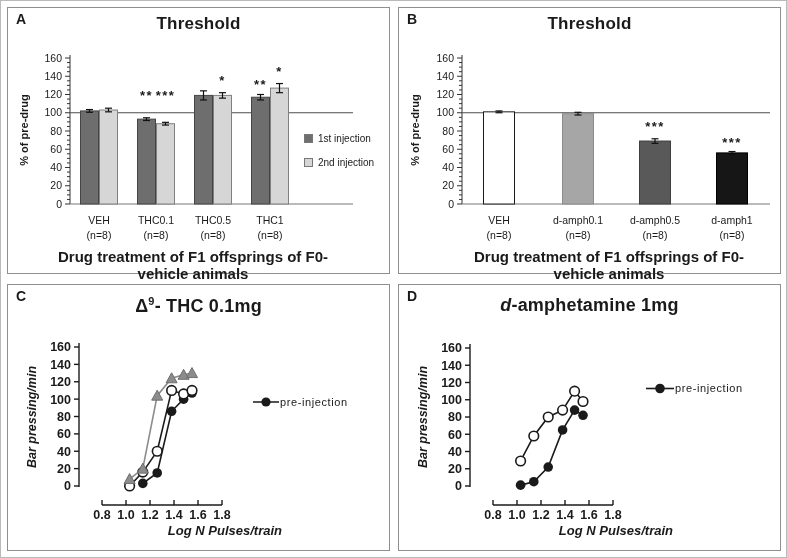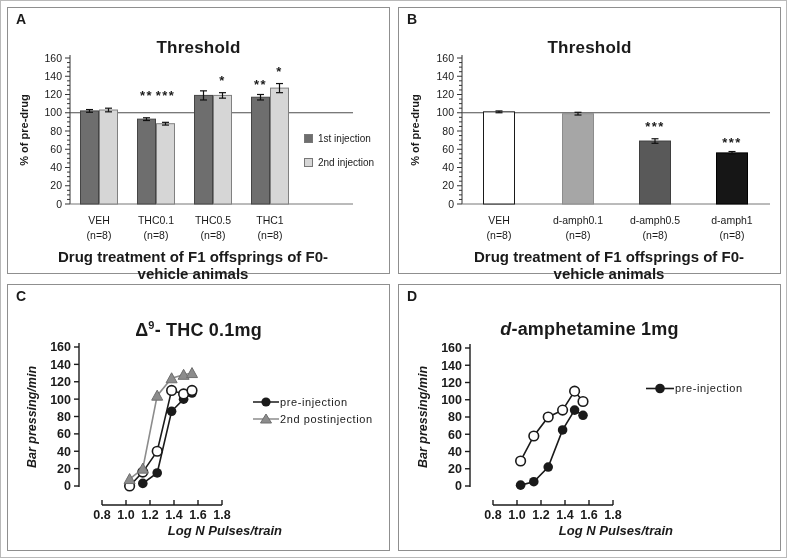--- a/index.html
+++ b/index.html
@@ -10,21 +10,21 @@
   }
   .panel{
     position:absolute;width:383px;height:267px;background:#fff;
     border:1px solid #8f8f8f;box-sizing:border-box;
   }
   #panel-A{left:6px;top:6px;}
   #panel-B{left:397px;top:6px;}
   #panel-C{left:6px;top:283px;}
   #panel-D{left:397px;top:283px;}
   .panel-label{position:absolute;left:8px;top:3px;font-size:14px;font-weight:bold;}
-  .panel-title{position:absolute;left:0;right:0;top:6px;text-align:center;font-size:17px;font-weight:bold;letter-spacing:.2px;margin-top:24px;}
+  .panel-title{position:absolute;left:0;right:0;top:6px;text-align:center;font-size:17px;font-weight:bold;letter-spacing:.2px;}
   .panel-title .sup{font-size:11px;vertical-align:super;font-weight:bold;}
   .panel-title .ital{font-style:italic;}
   .ylabel-bar{
     position:absolute;left:-54px;top:116px;width:140px;text-align:center;
     transform:rotate(-90deg);font-size:11px;font-weight:bold;
   }
   .ylabel-line{
     position:absolute;left:-46px;top:125px;width:140px;text-align:center;
     transform:rotate(-90deg);font-size:12.5px;font-weight:bold;font-style:italic;
   }
@@ -299,27 +299,20 @@
       </svg>
     <div class="xlabel-line">Log N Pulses/train</div>
     <div class="legend legend-line" id="legend-C">
       <div class="item">
         <svg width="28" height="12">
             <line x1="1" y1="6" x2="27" y2="6" stroke="#1a1a1a" stroke-width="1.5"></line>
             <circle cx="14" cy="6" r="4.6" fill="#1a1a1a"></circle>
           </svg>
         <span class="txt">pre-injection</span>
       </div>
-      <div class="item">
-        <svg width="28" height="12">
-            <line x1="1" y1="6" x2="27" y2="6" stroke="#8c8c8c" stroke-width="1.5"></line>
-            <path d="M14 1 L19.5 10 L8.5 10 Z" fill="#8c8c8c" stroke="#6e6e6e" stroke-width="1"></path>
-          </svg>
-        <span class="txt">2nd postinjection</span>
-      </div>
     </div>
   </div>
 
   <div class="panel" id="panel-D">
     <div class="panel-label">D</div>
     <div class="panel-title" style="top:10px;font-size:18px;text-align:center;"><span class="ital">d</span><span>-amphetamine 1mg</span></div>
     <div class="ylabel-line">Bar pressing/min</div>
     <svg class="chart" width="383" height="267">
         <line x1="71" y1="59" x2="71" y2="202" stroke="#1a1a1a" stroke-width="1.4"></line>
         <line x1="66" y1="201" x2="71" y2="201" stroke="#1a1a1a" stroke-width="1.4"></line>

